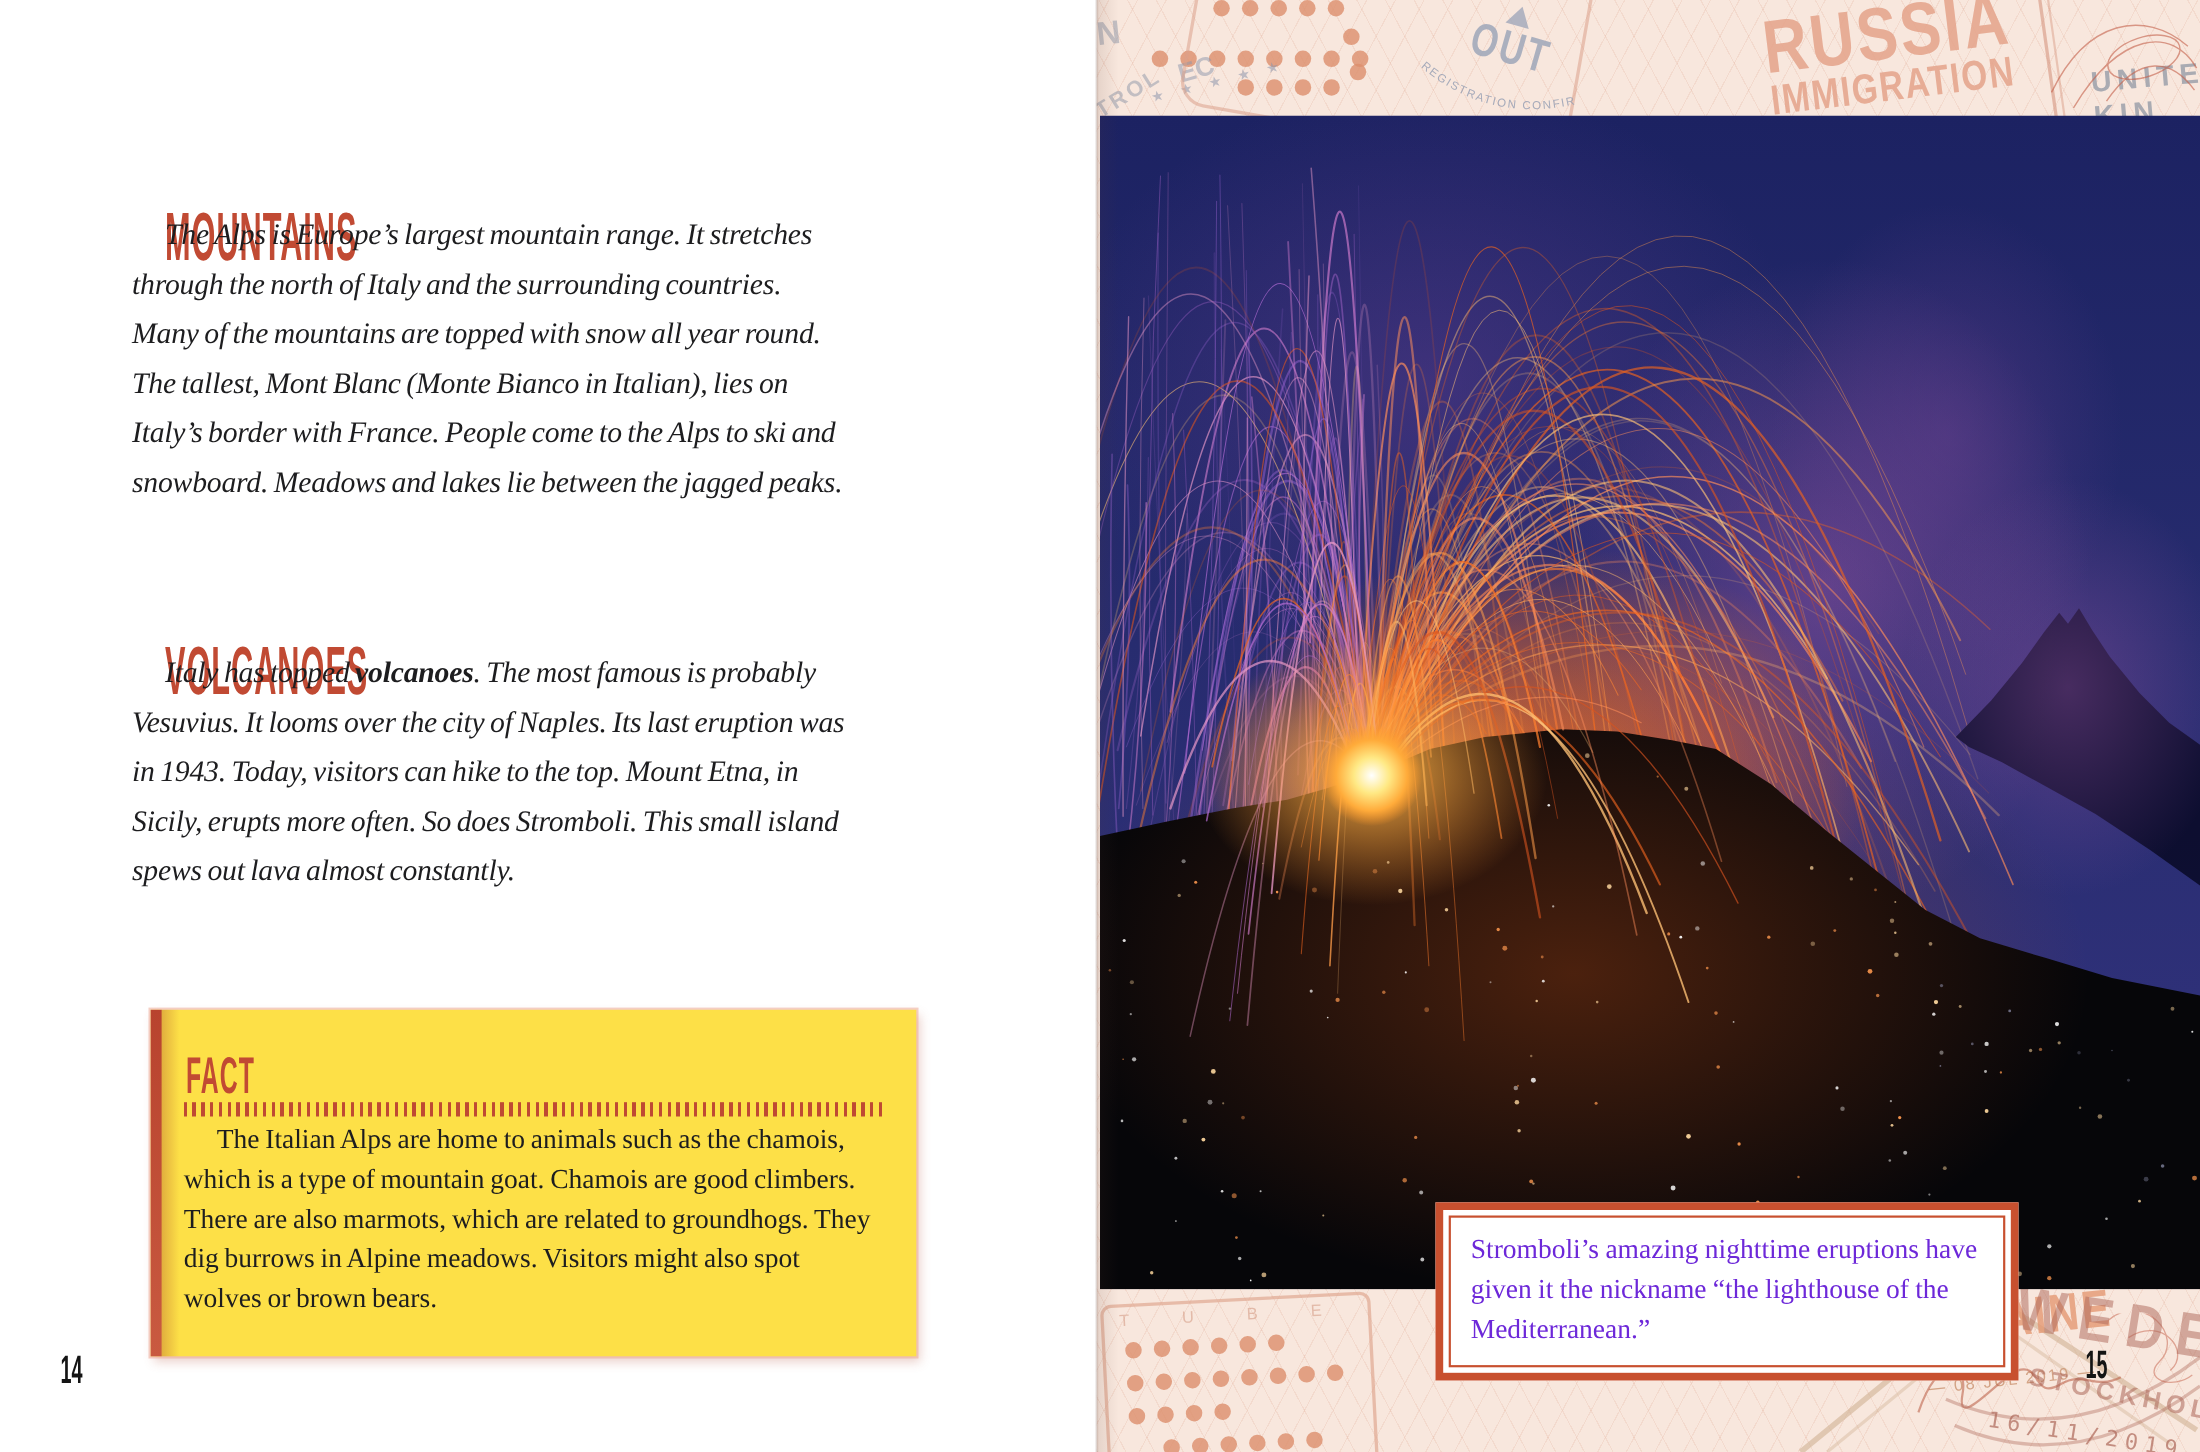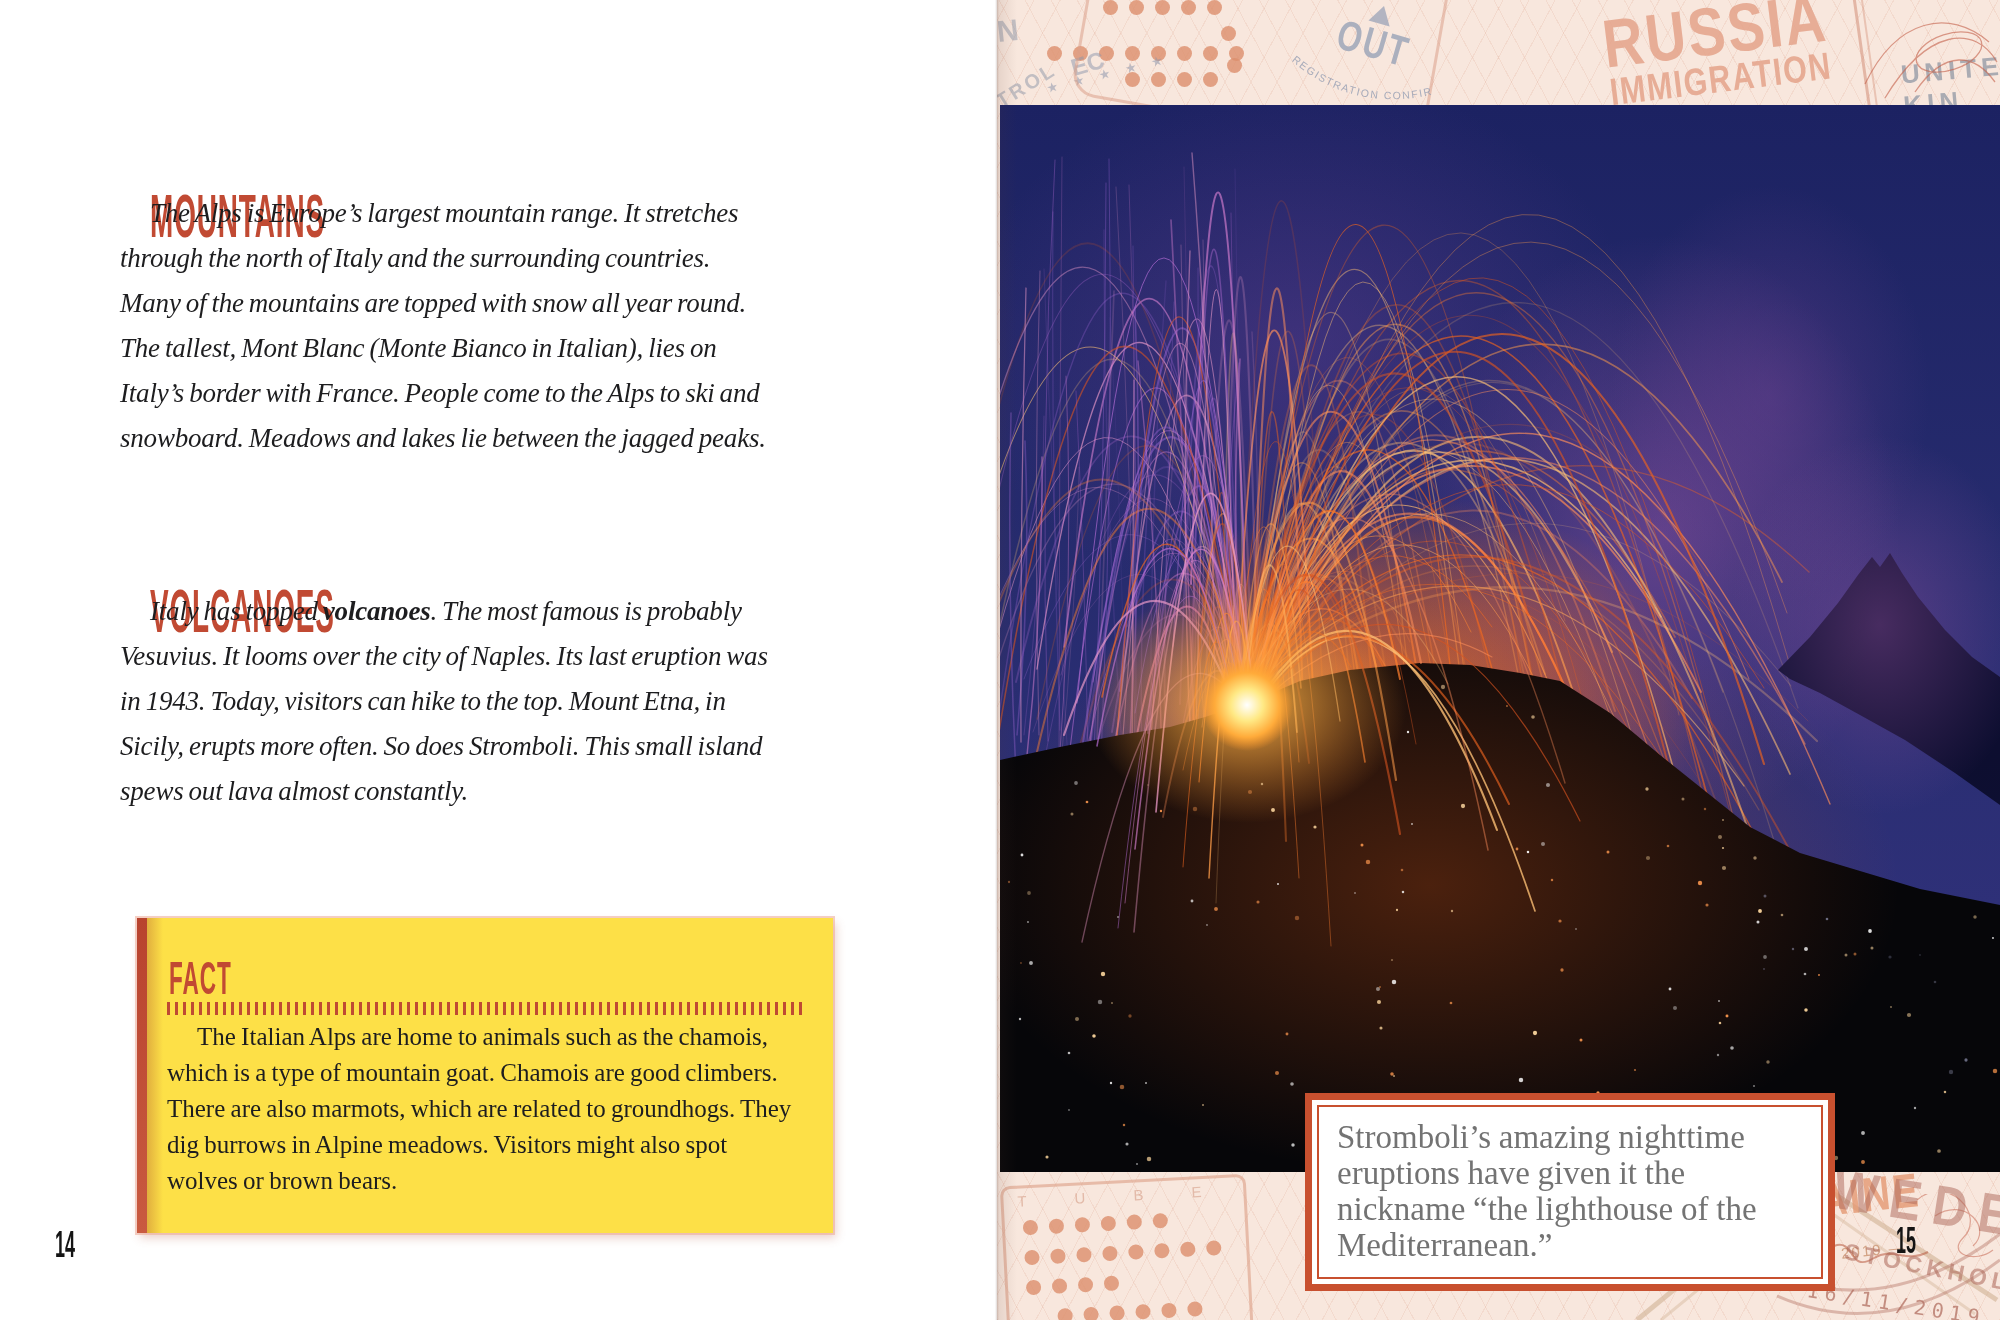--- a/index.html
+++ b/index.html
@@ -44,21 +44,21 @@
   .dotrow{position:absolute;display:flex;gap:11px;}
   .dotrow span{width:15px;height:15px;border-radius:50%;background:#dc8e6d;opacity:.8;flex:none;}
   .frag{position:absolute;font-family:"Liberation Sans",sans-serif;font-weight:700;}
 
   .photo{position:absolute;left:3px;top:105px;width:1000px;height:1067px;margin:0;z-index:2;}
   .photo svg{display:block;width:1000px;height:1067px;}
 
   .caption{position:absolute;left:308px;top:1093px;width:530px;z-index:5;
            background:#fff;border:7px solid #c8502f;padding:5px;box-sizing:border-box;}
   .caption-inner{border:2px solid #c8502f;padding:12px 10px 14px 18px;}
-  .caption-inner p{margin:0;font-size:33px;line-height:36px;word-spacing:-.5px;color:#737373;}
+  .caption-inner p{margin:0;font-size:25px;line-height:36px;word-spacing:-.5px;color:#6d28d9;}
 
   .rstamp{position:absolute;transform-origin:center;}
 </style>
 </head>
 <body>
 
 <div class="spread">
 
   <section class="page-left">
 

